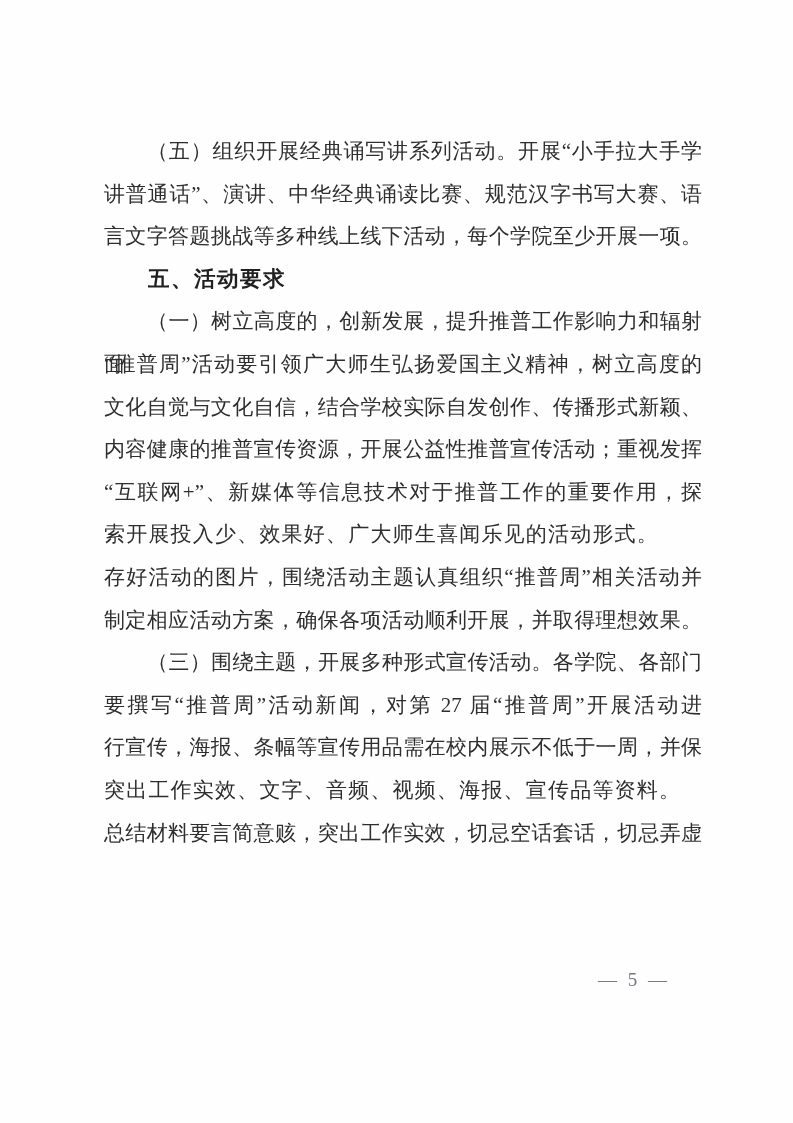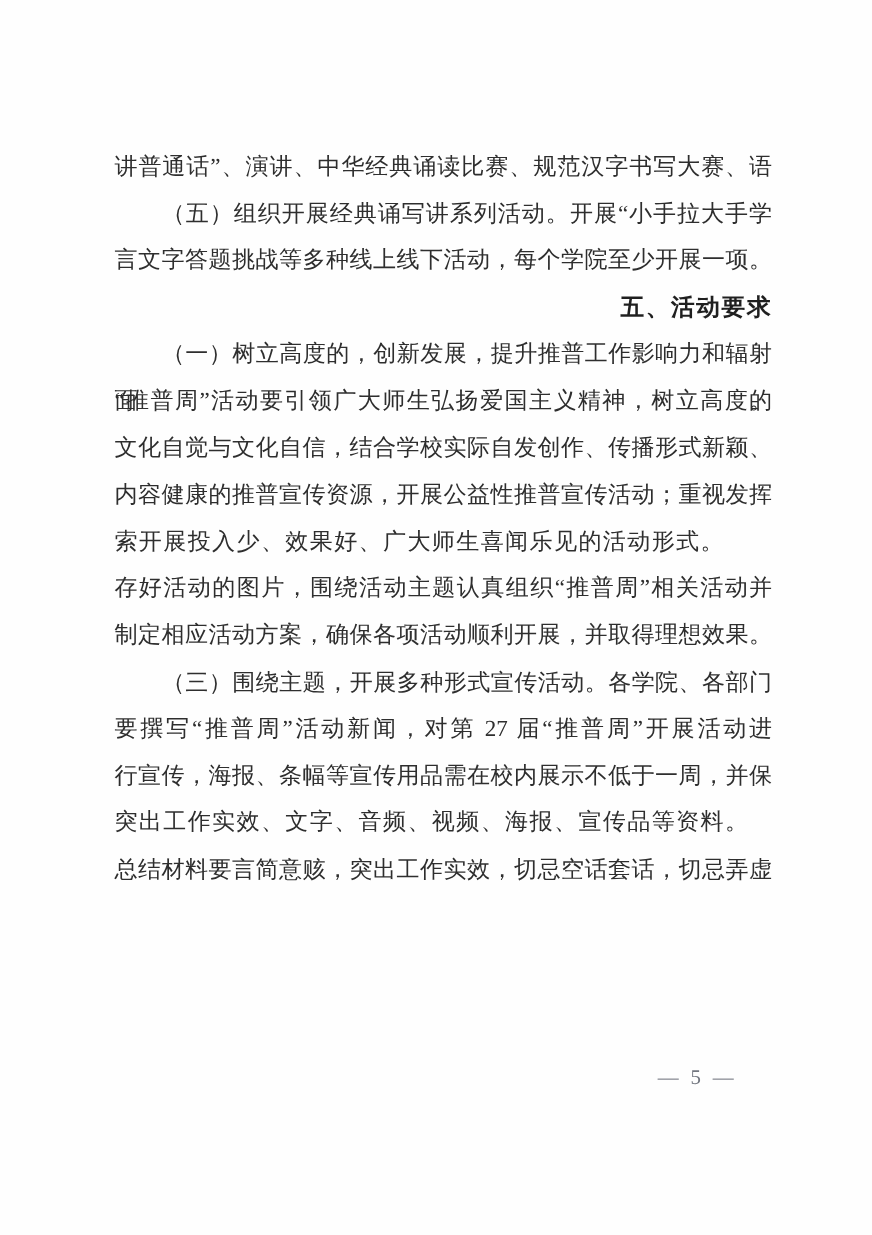--- a/index.html
+++ b/index.html
@@ -43,46 +43,46 @@
   }
   .indent {
     text-indent: 2.05em;
   }
   .heading {
     font-family: "Liberation Sans", "DejaVu Sans", sans-serif;
     font-weight: bold;
     font-size: 21.5px;
     color: #1f1f1f;
     letter-spacing: 1.5px;
-    text-align: right;
   }
   .pagenum {
     position: absolute;
     left: 598px;
     top: 966px;
     font-size: 19px;
     line-height: 28px;
     color: #737780;
     letter-spacing: 3px;
     font-family: "Liberation Serif", "DejaVu Serif", serif;
   }
 </style>
 </head>
 <body>
 
 <div class="scan-page">
   <div class="content">
+    <div class="line indent justify">（五）组织开展经典诵写讲系列活动。开展“小手拉大手学</div>
     <div class="line justify">讲普通话”、演讲、中华经典诵读比赛、规范汉字书写大赛、语</div>
-    <div class="line indent justify">（五）组织开展经典诵写讲系列活动。开展“小手拉大手学</div>
     <div class="line justify">言文字答题挑战等多种线上线下活动，每个学院至少开展一项。</div>
     <div class="line heading indent">五、活动要求</div>
     <div class="line indent justify">（一）树立高度的，创新发展，提升推普工作影响力和辐射面。</div>
     <div class="line justify">“推普周”活动要引领广大师生弘扬爱国主义精神，树立高度的</div>
     <div class="line justify">文化自觉与文化自信，结合学校实际自发创作、传播形式新颖、</div>
     <div class="line justify">内容健康的推普宣传资源，开展公益性推普宣传活动；重视发挥</div>
+    <div class="line justify">“互联网+”、新媒体等信息技术对于推普工作的重要作用，探</div>
     <div class="line">索开展投入少、效果好、广大师生喜闻乐见的活动形式。</div>
     <div class="line justify">存好活动的图片，围绕活动主题认真组织“推普周”相关活动并</div>
     <div class="line justify">制定相应活动方案，确保各项活动顺利开展，并取得理想效果。</div>
     <div class="line indent justify">（三）围绕主题，开展多种形式宣传活动。各学院、各部门</div>
     <div class="line justify">要撰写“推普周”活动新闻，对第 27 届“推普周”开展活动进</div>
     <div class="line justify">行宣传，海报、条幅等宣传用品需在校内展示不低于一周，并保</div>
     <div class="line">突出工作实效、文字、音频、视频、海报、宣传品等资料。</div>
     <div class="line justify">总结材料要言简意赅，突出工作实效，切忌空话套话，切忌弄虚</div>
   </div>
   <div class="pagenum">— 5 —</div>

